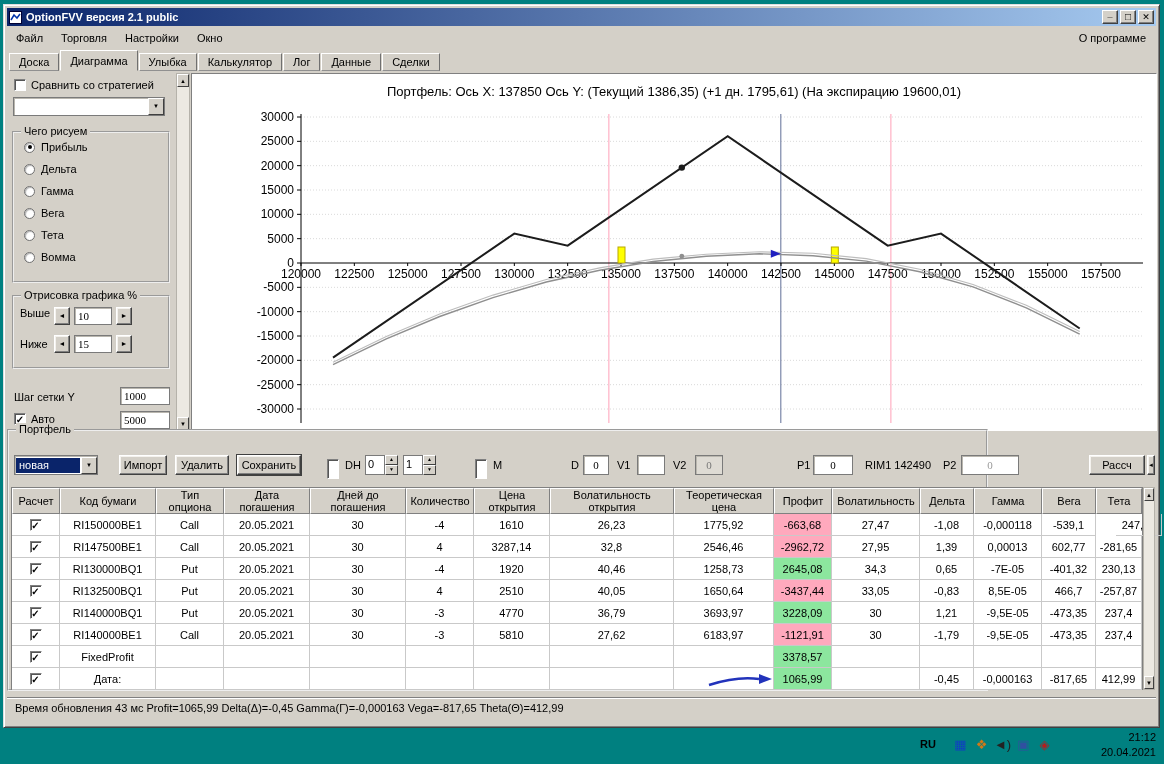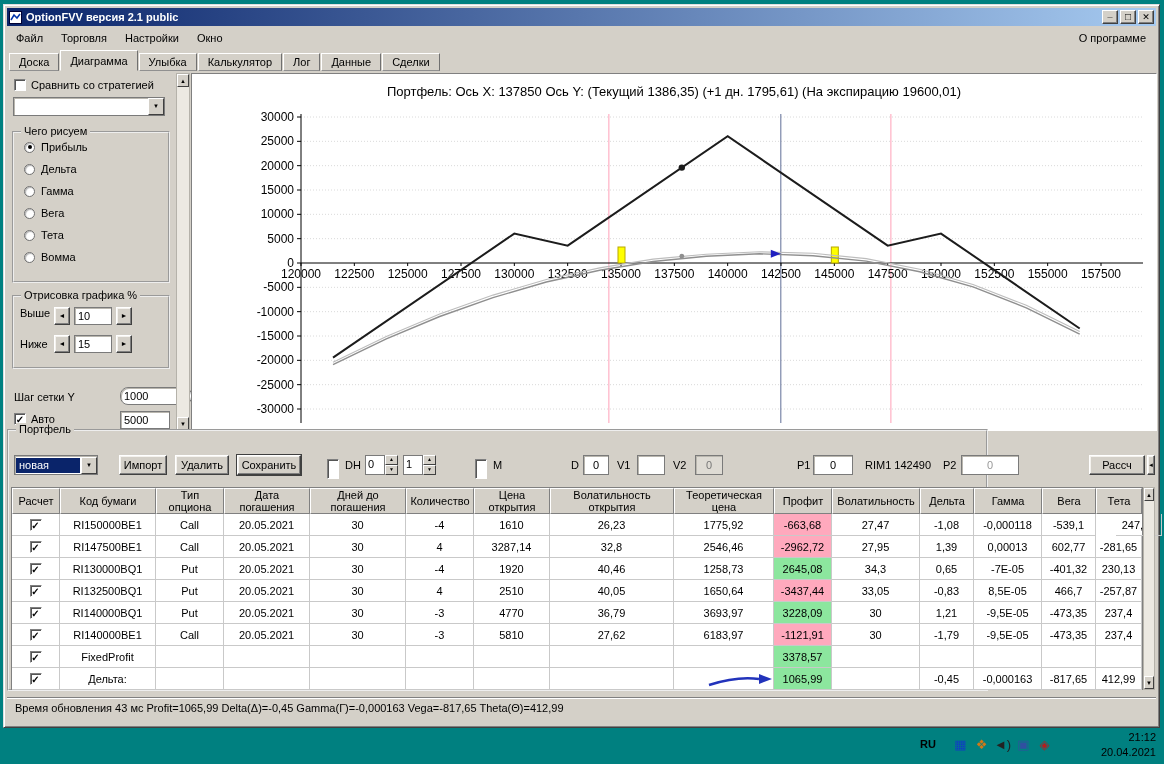--- a/index.html
+++ b/index.html
@@ -38,21 +38,21 @@
     font-size:10px;line-height:11px;text-align:center;vertical-align:middle;}
   .checkbox.checked::before{content:"✓";font-weight:bold;}
 
   .radio{display:inline-block;width:11px;height:11px;border-radius:50%;background:#fff;border:1px solid #707070;box-shadow:inset 1px 1px 1px #b5b5b5;vertical-align:middle;}
   .radio.checked::after{content:"";display:block;width:4px;height:4px;border-radius:50%;background:#000;margin:2.5px auto;}
   .radio-row{display:flex;align-items:center;gap:6px;margin:6px 0 0 10px;height:16px;}
 
   .groupbox{position:absolute;border:2px groove #eee;}
   .groupbox-title{position:absolute;top:-8px;left:7px;background:#d4d0c8;padding:0 3px;}
 
-  .field{background:#fff;border:1px solid #7a7a7a;box-shadow:inset 1px 1px 0 #b9b6ae;height:18px;font-size:11px;padding:0 3px;font-family:Liberation Sans, sans-serif;}
+  .field{background:#fff;border:1px solid #7a7a7a;box-shadow:inset 1px 1px 0 #b9b6ae;height:18px;font-size:11px;padding:0 3px;font-family:Liberation Serif, serif;}
   .btn{background:#d4d0c8;border:1px solid;border-color:#fff #404040 #404040 #fff;box-shadow:inset -1px -1px 0 #808080, inset 1px 1px 0 #f4f2ee;
     font-size:11px;text-align:center;font-family:"Liberation Sans",sans-serif;}
   .arrow-btn{width:16px;height:18px;font-size:7px;line-height:16px;}
   .ab-left::before{content:"◄";}
   .ab-right::before{content:"►";}
 
   .combo{display:flex;background:#fff;border:1px solid #7a7a7a;box-shadow:inset 1px 1px 0 #b9b6ae;height:19px;align-items:center;}
   .combo-val{flex:1;padding:0 3px;white-space:nowrap;overflow:hidden;height:15px;line-height:15px;margin:1px;}
   .combo-val.selected{background:#0a246a;color:#fff;}
   .combo-btn{width:16px;height:17px;background:#d4d0c8;border:1px solid;border-color:#fff #404040 #404040 #fff;font-size:6px;text-align:center;line-height:15px;flex:0 0 16px;}
@@ -178,21 +178,21 @@
       </div>
       <div style="position:absolute;left:6px;top:38px;display:flex;align-items:center;gap:4px;">
         <span style="width:30px">Ниже</span>
         <span class="btn arrow-btn ab-left"></span>
         <input class="field" style="width: 38px;" value="15">
         <span class="btn arrow-btn ab-right"></span>
       </div>
     </div>
 
     <div style="position:absolute;left:4px;top:318px;">Шаг сетки Y</div>
-    <input class="field" style="position: absolute; left: 110px; top: 314px; width: 72px; border-radius: 8px;" value="1000">
+    <input class="field" style="position: absolute; left: 110px; top: 314px; width: 50px;" value="1000">
     <div style="position:absolute;left:4px;top:340px;display:flex;align-items:center;gap:5px;">
       <span class="checkbox checked"></span>
       <span>Авто</span>
     </div>
     <input class="field" style="position: absolute; left: 110px; top: 338px; width: 50px;" value="5000">
   </div>
 
   <div class="panel-scroll">
     <span class="scroll-btn sc-up" style="top:0;"></span>
     <span class="scroll-btn sc-dn" style="bottom:0;"></span>
@@ -481,21 +481,21 @@
             <div class="td" style="width: 88px;"></div>
             <div class="td" style="width: 54px;"></div>
             <div class="td" style="width: 68px;"></div>
             <div class="td" style="width: 54px;"></div>
             <div class="td" style="width: 46px;"></div>
           </div>
           <div class="tr">
             <div class="td" style="width: 48px;">
               <span class="checkbox checked"></span>
             </div>
-            <div class="td" style="width: 96px;">Дельта:</div>
+            <div class="td" style="width: 96px;">Дата:</div>
             <div class="td" style="width: 68px;"></div>
             <div class="td" style="width: 86px;"></div>
             <div class="td" style="width: 96px;"></div>
             <div class="td" style="width: 68px;"></div>
             <div class="td" style="width: 76px;"></div>
             <div class="td" style="width: 124px;"></div>
             <div class="td" style="width: 100px;"></div>
             <div class="td" style="width: 58px; background: rgb(140, 230, 158);">1065,99</div>
             <div class="td" style="width: 88px;"></div>
             <div class="td" style="width: 54px;">-0,45</div>

